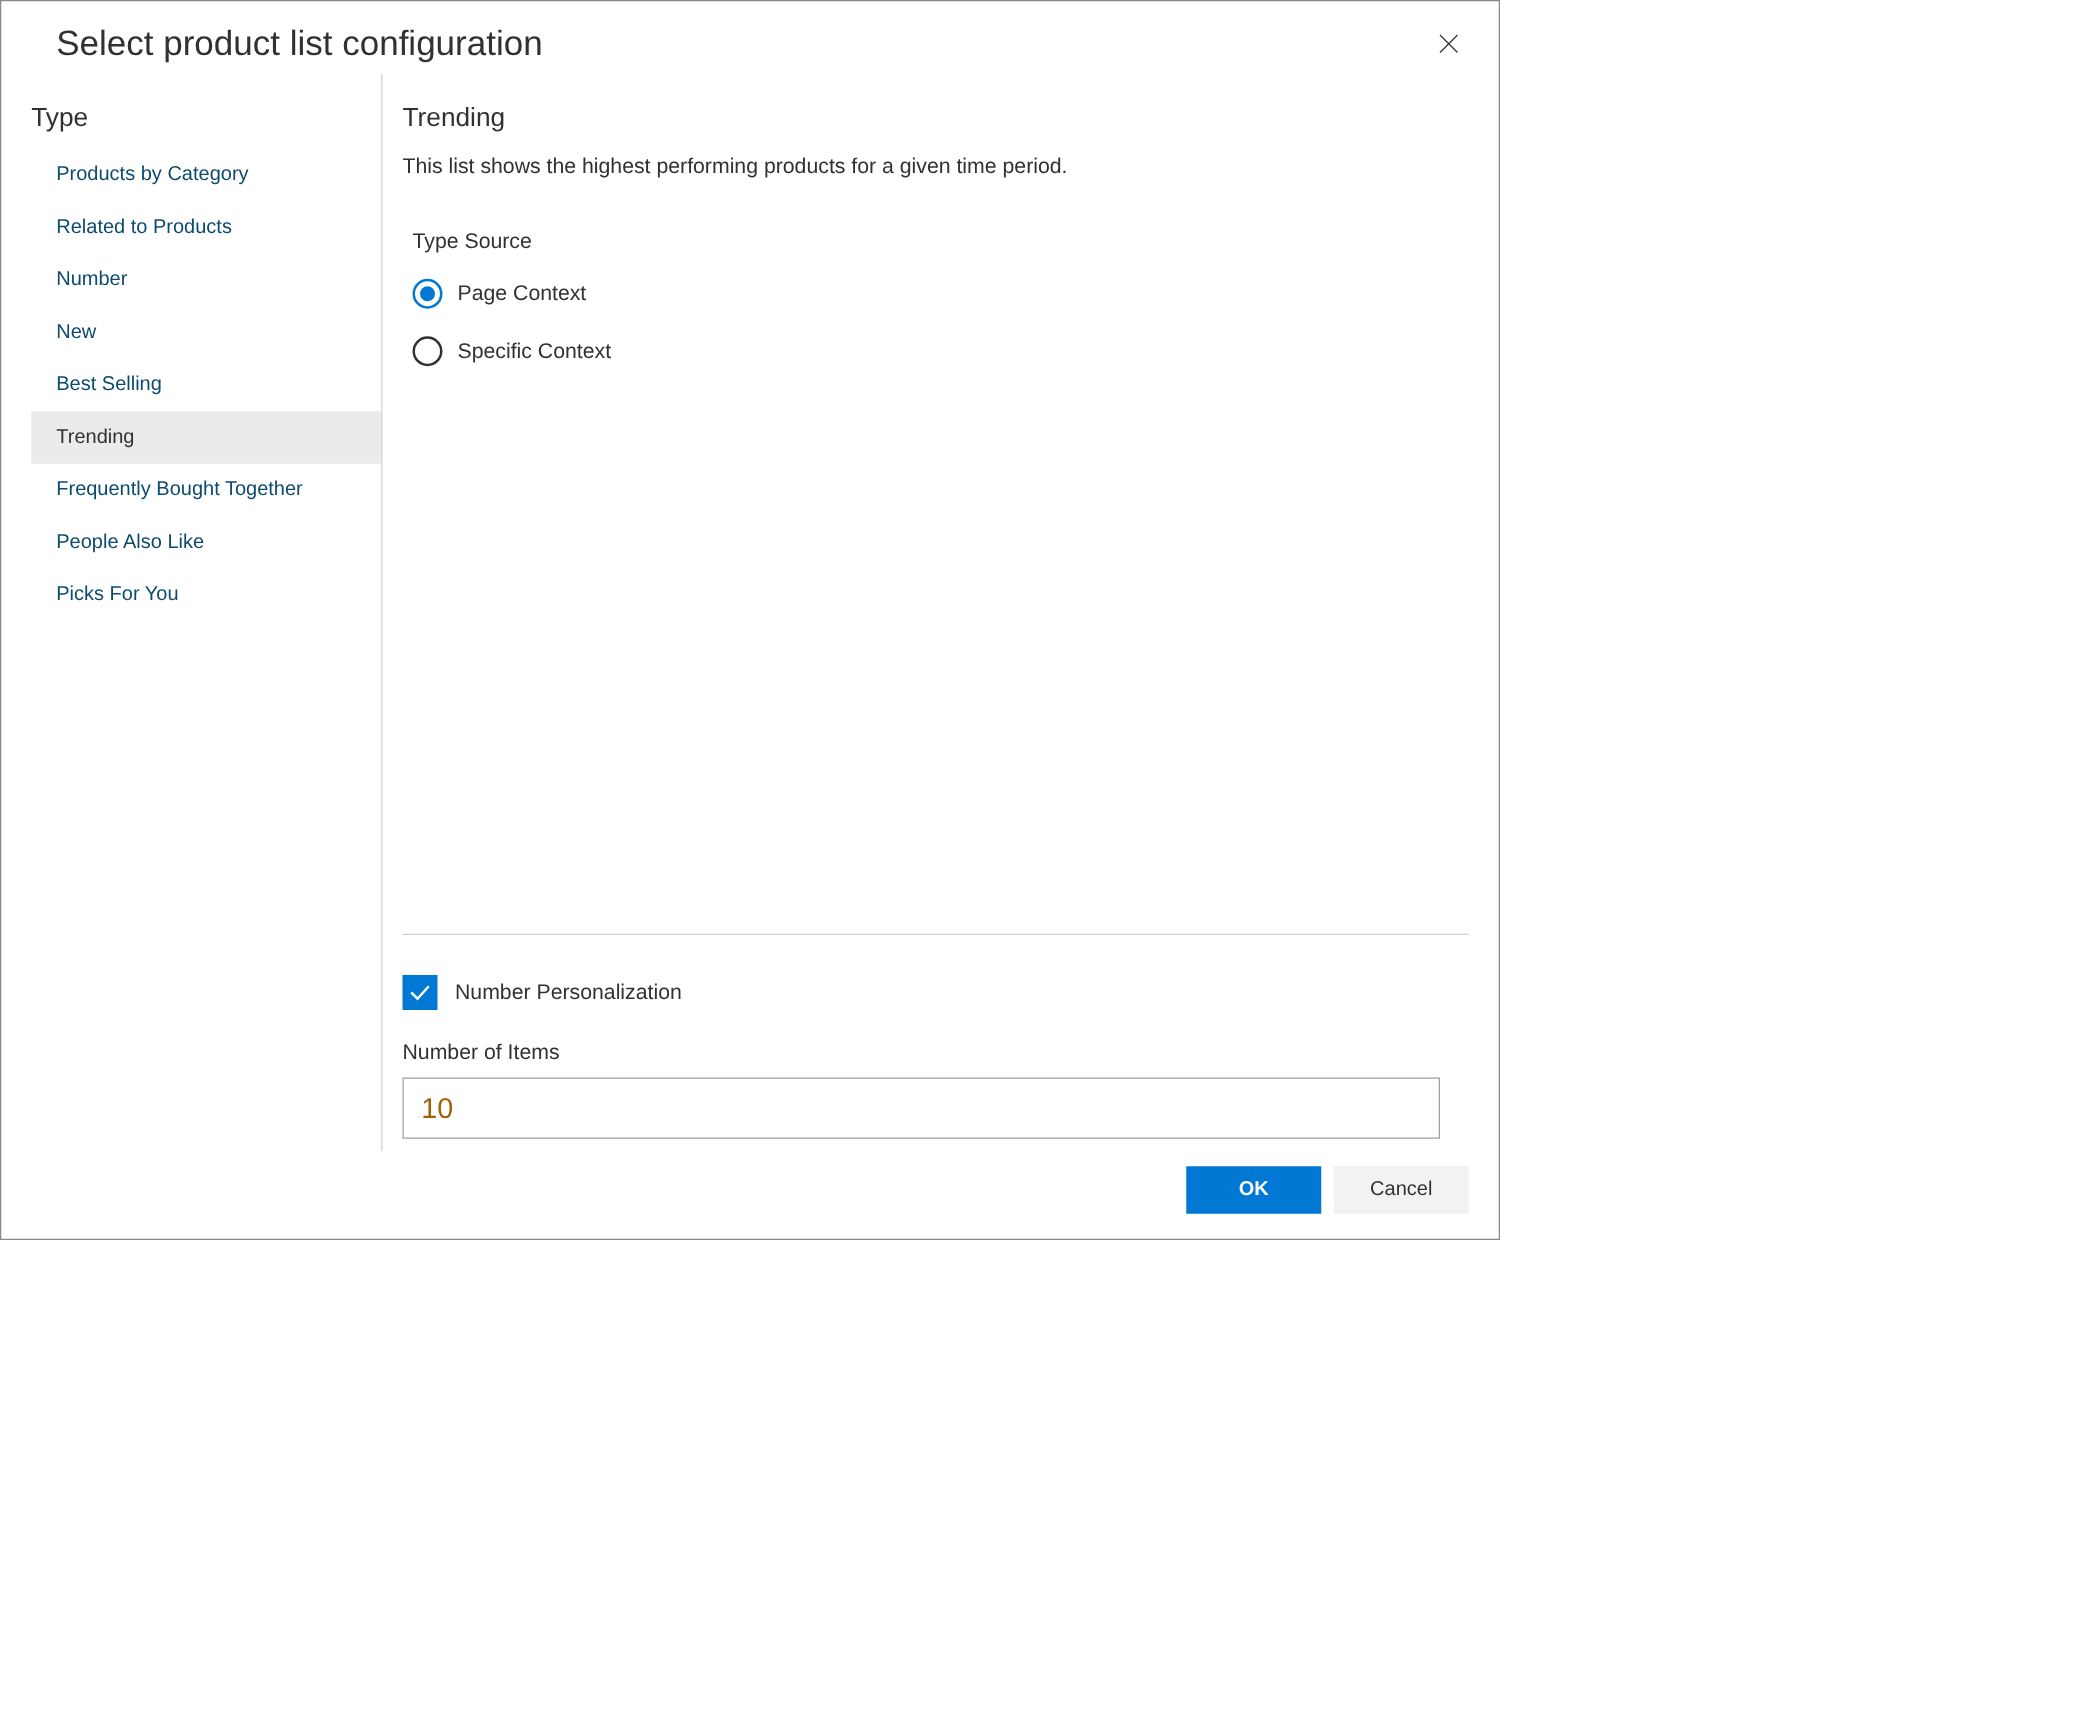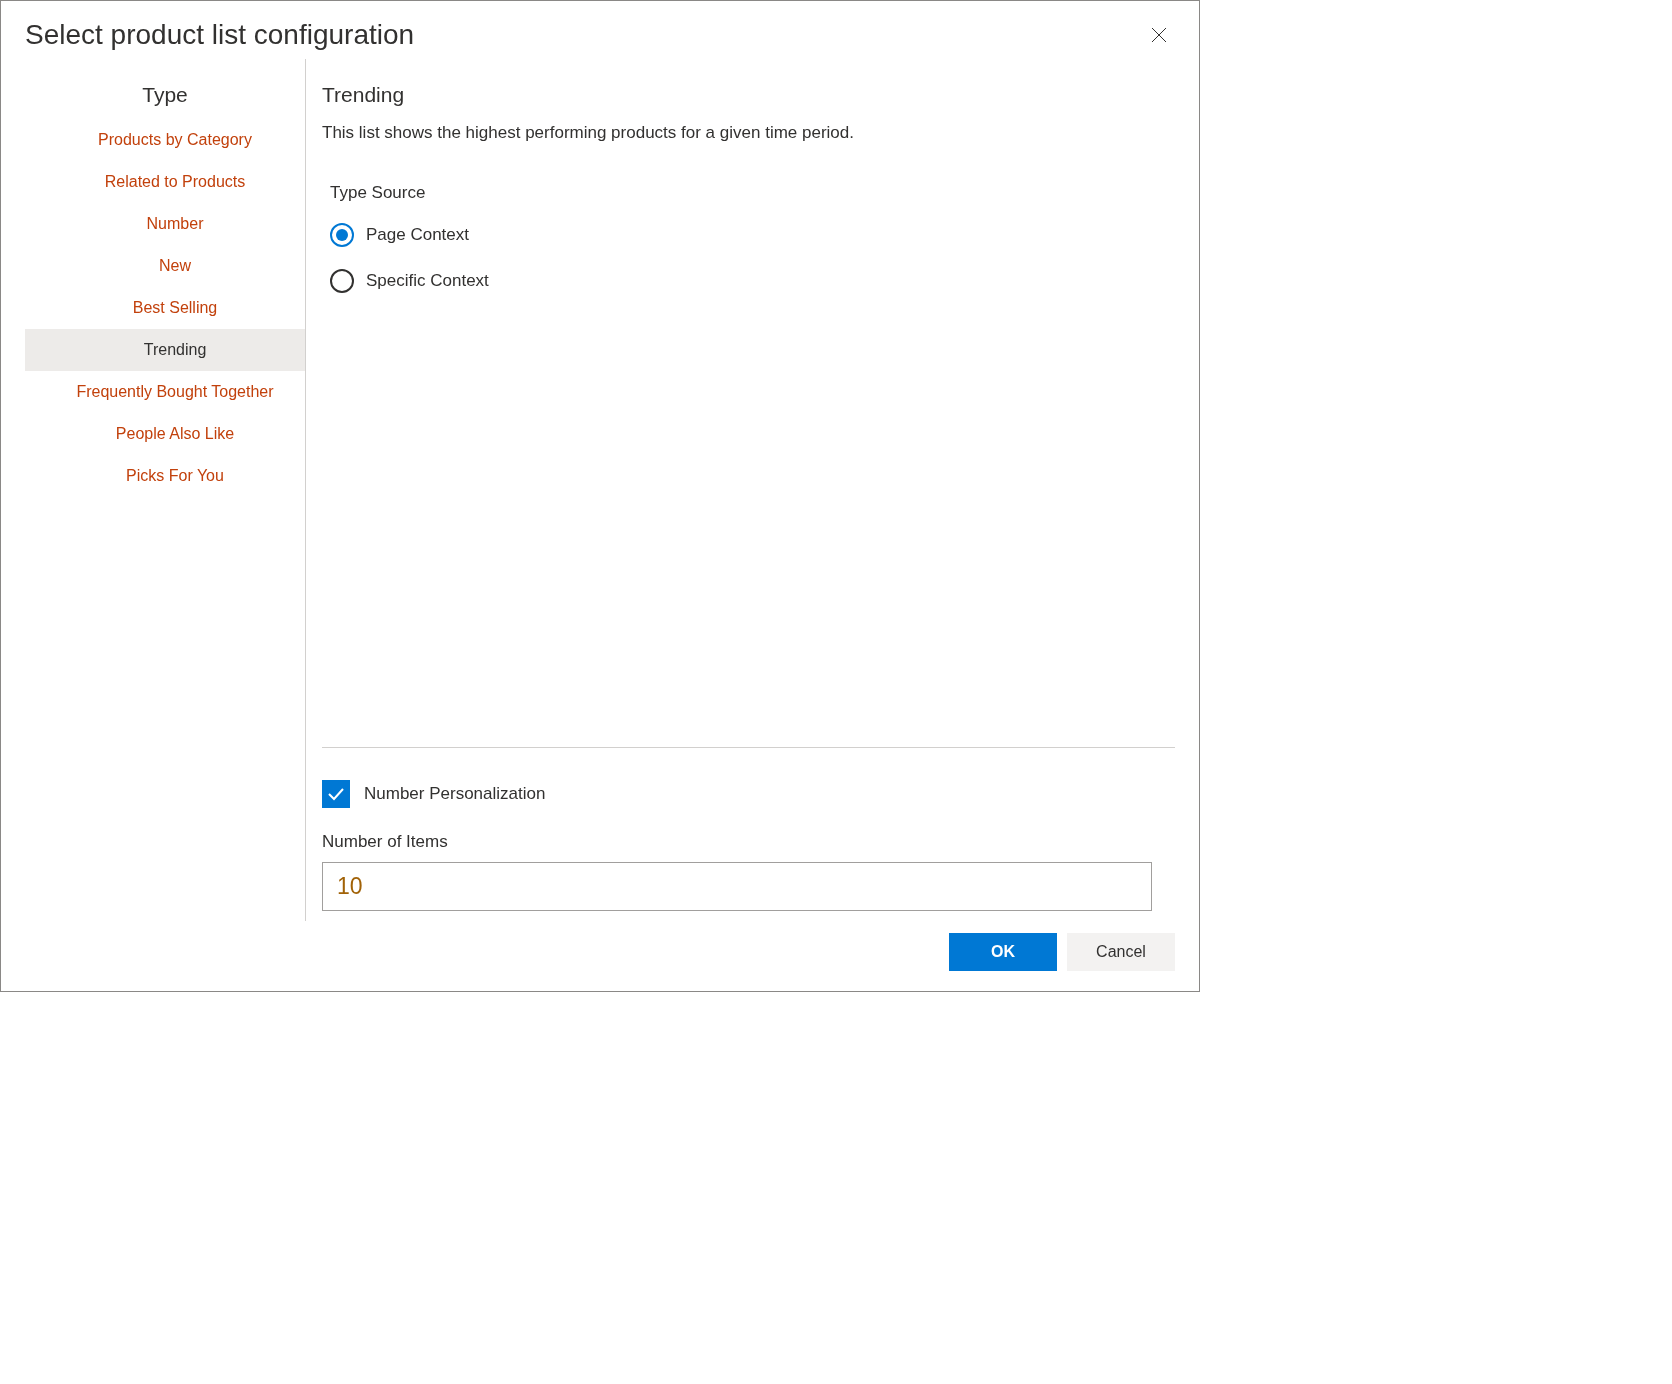--- a/index.html
+++ b/index.html
@@ -24,20 +24,21 @@
   .dialog-header {
     padding: 18px 24px 8px 24px;
     display: flex;
     justify-content: space-between;
     align-items: flex-start;
   }
   .dialog-title {
     font-size: 28px;
     font-weight: 400;
     color: #323130;
+    margin-left: 20px;
   }
   .close-btn {
     width: 32px;
     height: 32px;
     display: flex;
     align-items: center;
     justify-content: center;
     cursor: pointer;
     background: none;
     border: none;
@@ -51,36 +52,35 @@
   .dialog-body {
     flex: 1;
     display: flex;
     padding: 0 24px 0 24px;
     overflow: hidden;
   }
   .sidebar {
     width: 280px;
     padding-top: 24px;
     padding-right: 0;
-    text-align: center;
   }
   .sidebar-heading {
     font-size: 21px;
     font-weight: 400;
     color: #323130;
     padding-bottom: 12px;
     padding-left: 0;
   }
   .sidebar-list {
     list-style: none;
   }
   .sidebar-item {
     padding: 12px 0 12px 20px;
     font-size: 16px;
-    color: #c2410c;
+    color: #0c4a6e;
     cursor: pointer;
   }
   .sidebar-item.selected {
     background: #edebe9;
     color: #323130;
   }
   .main-panel {
     flex: 1;
     border-left: 1px solid #d2d0ce;
     padding: 24px 0 0 16px;

